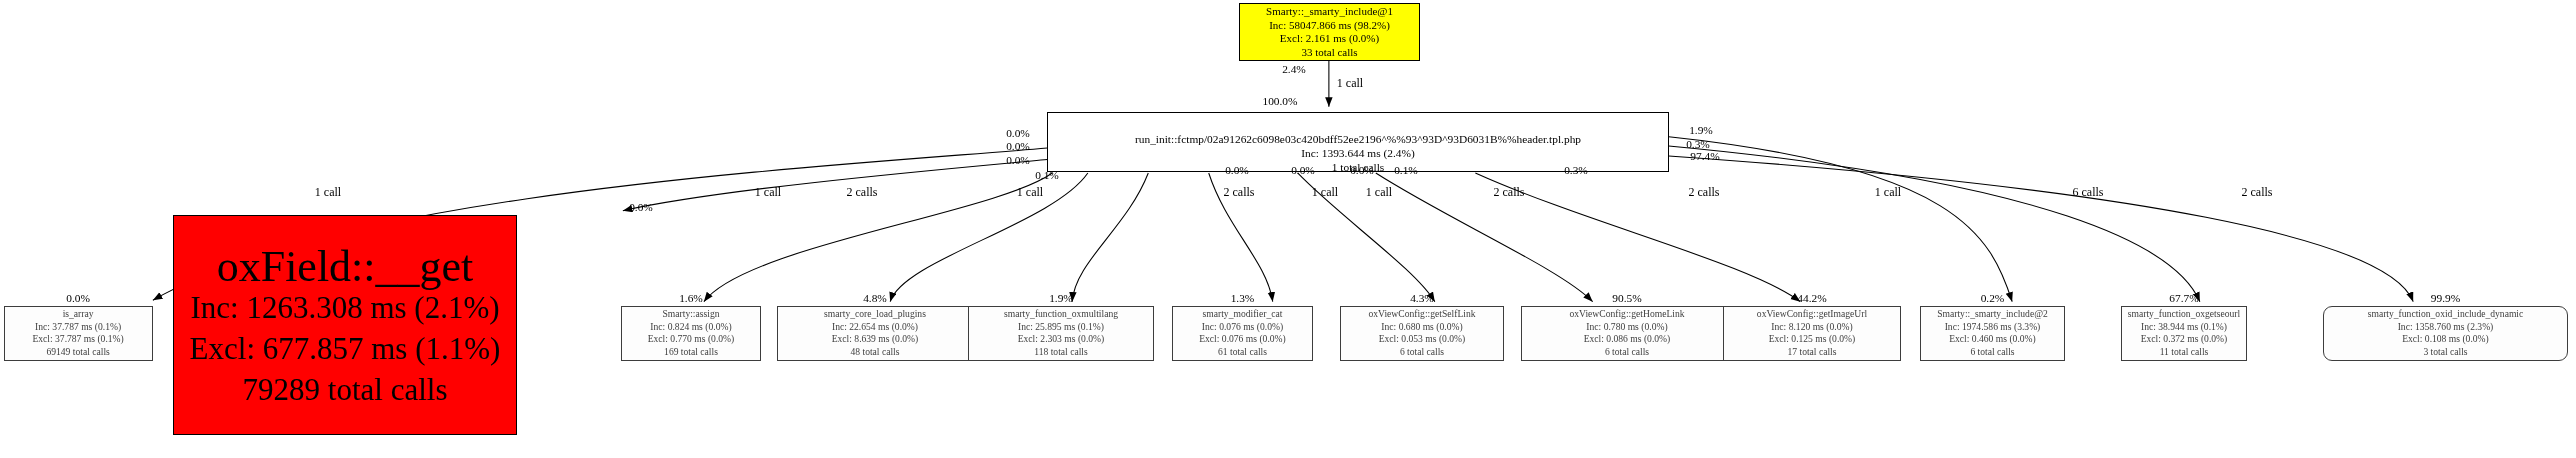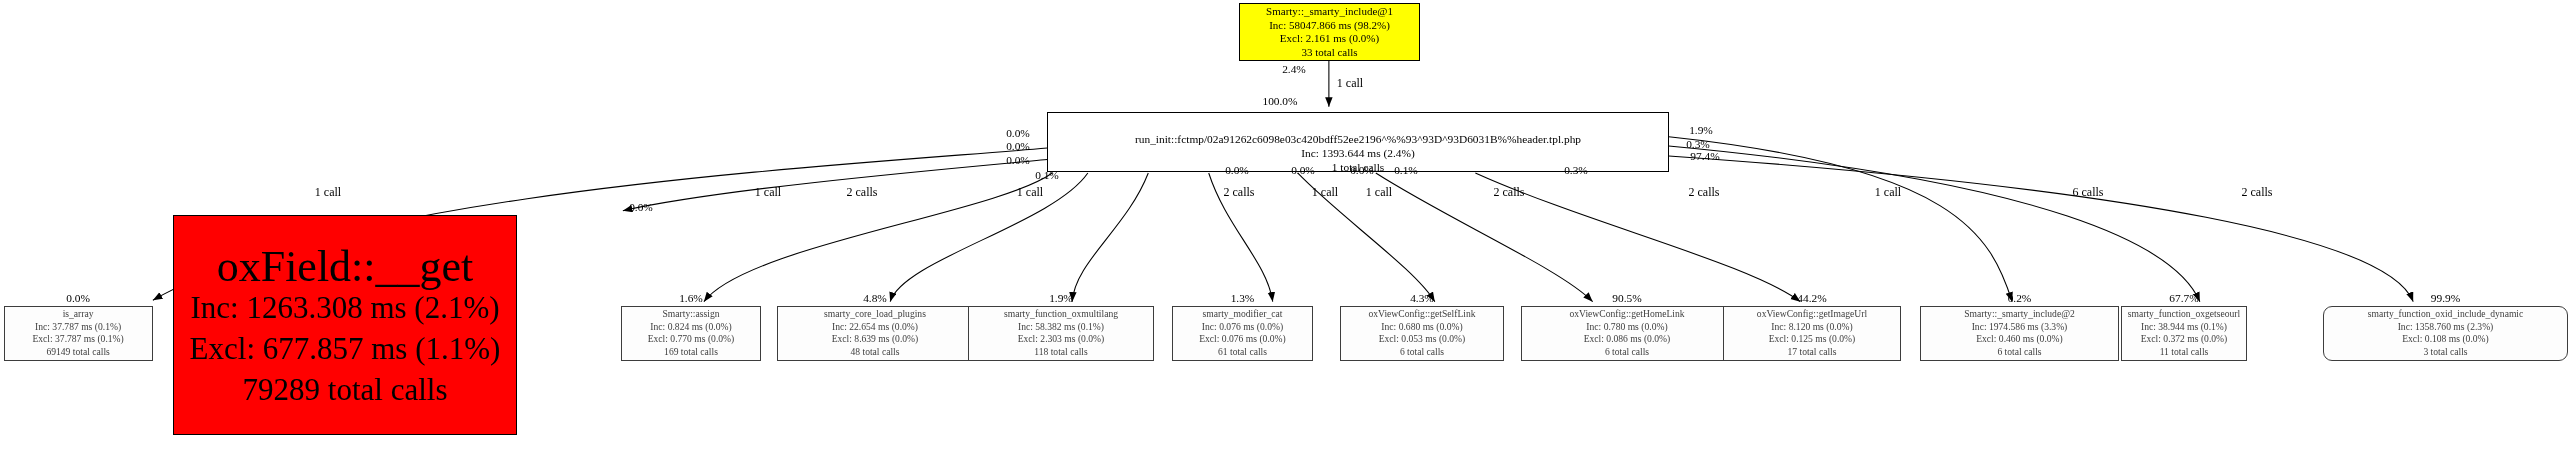--- a/index.html
+++ b/index.html
@@ -123,21 +123,21 @@
       <div class="child" style="left: 777px; width: 196px;">
       <span class="pct">4.8%</span>
       <div class="t">smarty_core_load_plugins</div>
       <div class="i">Inc: 22.654 ms (0.0%)</div>
       <div class="e">Excl: 8.639 ms (0.0%)</div>
       <div class="c">48 total calls</div>
     </div>
       <div class="child" style="left: 968px; width: 186px;">
       <span class="pct">1.9%</span>
       <div class="t">smarty_function_oxmultilang</div>
-      <div class="i">Inc: 58.382 ms (0.1%)</div>
+      <div class="i">Inc: 25.895 ms (0.1%)</div>
       <div class="e">Excl: 2.303 ms (0.0%)</div>
       <div class="c">118 total calls</div>
     </div>
       <div class="child" style="left: 1172px; width: 141px;">
       <span class="pct">1.3%</span>
       <div class="t">smarty_modifier_cat</div>
       <div class="i">Inc: 0.076 ms (0.0%)</div>
       <div class="e">Excl: 0.076 ms (0.0%)</div>
       <div class="c">61 total calls</div>
     </div>
@@ -155,21 +155,21 @@
       <div class="e">Excl: 0.086 ms (0.0%)</div>
       <div class="c">6 total calls</div>
     </div>
       <div class="child" style="left: 1723px; width: 178px;">
       <span class="pct">44.2%</span>
       <div class="t">oxViewConfig::getImageUrl</div>
       <div class="i">Inc: 8.120 ms (0.0%)</div>
       <div class="e">Excl: 0.125 ms (0.0%)</div>
       <div class="c">17 total calls</div>
     </div>
-      <div class="child" style="left: 1920px; width: 199px;">
+      <div class="child" style="left: 1920px; width: 145px;">
       <span class="pct">0.2%</span>
       <div class="t">Smarty::_smarty_include@2</div>
       <div class="i">Inc: 1974.586 ms (3.3%)</div>
       <div class="e">Excl: 0.460 ms (0.0%)</div>
       <div class="c">6 total calls</div>
     </div>
       <div class="child" style="left: 2121px; width: 126px;">
       <span class="pct">67.7%</span>
       <div class="t">smarty_function_oxgetseourl</div>
       <div class="i">Inc: 38.944 ms (0.1%)</div>

